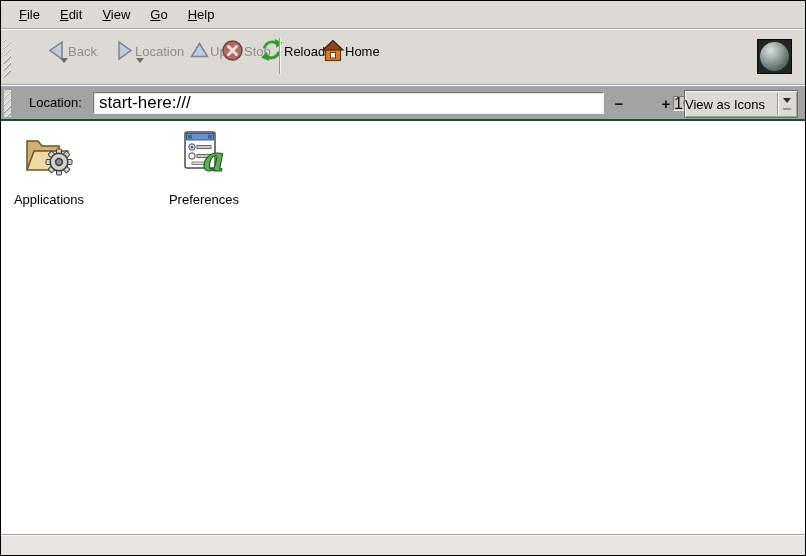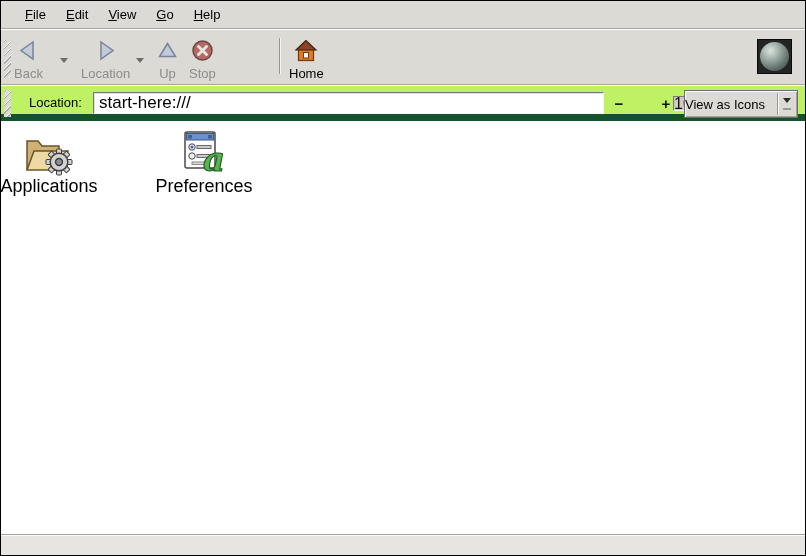--- a/index.html
+++ b/index.html
@@ -6,39 +6,39 @@
   body { font-family:"Liberation Sans", sans-serif; background:#fff; }
   .window {
     position:relative; width:806px; height:556px;
     border:1px solid #000; background:#fff; overflow:hidden;
     font-family:"Liberation Sans", sans-serif;
   }
   
   .menubar {
     position:absolute; top:0; left:0; right:0; height:28px;
     background:#dcdad5; border-bottom:1px solid #a5a29d;
-    display:flex; align-items:flex-start; padding-left:14px;
+    display:flex; align-items:flex-start; padding-left:8px;
   }
   .menu-item {
     padding:0 10px; font-size:13px; color:#000; height:100%;
     display:flex; align-items:center; cursor:default;
   }
   .mnemonic { text-decoration:underline; }
   
   .toolbar {
     position:absolute; top:29px; left:0; right:0; height:55px;
     background:#dcdad5; border-bottom:1px solid #a5a29d;
   }
   .drag-handle {
     position:absolute; left:3px; top:10px; width:7px; height:38px;
     background:repeating-linear-gradient(135deg,#f7f6f4 0 1px,#aca9a4 1px 2px,#dcdad5 2px 5px);
   }
   .tool-btn {
-    position:absolute; top:6px; display:flex; flex-direction:column;
-    align-items:center; cursor:default;
+    position:absolute; top:6px; display:flex; flex-direction:row;
+    align-items:center; cursor:default;margin-left:32px;
   }
   .icon-slot { height:28px; display:flex; align-items:center; justify-content:center; }
   .tool-label { font-size:13px; color:#000; margin-top:2px; white-space:nowrap; }
   .tool-btn.disabled .tool-label { color:#8e8c88; }
   .chev-btn { position:absolute; top:24px; width:14px; height:12px;
     display:flex; align-items:center; justify-content:center; }
   .chevron-down { width:0; height:0; border:4px solid transparent;
     border-top:5px solid #6e6c68; margin-top:4px; }
   .tool-sep { position:absolute; left:278px; top:8px; width:1px; height:36px;
     background:#9a978f; box-shadow:1px 0 0 #f5f4f2; }
@@ -47,21 +47,21 @@
     background:#242424; border:1px solid #0a0a0a;
     display:flex; align-items:center; justify-content:center;
   }
   .sphere {
     width:29px; height:29px; border-radius:50%;
     background:radial-gradient(circle at 36% 30%, #dde4e0 0%, #a4b2ac 30%, #5d6d68 68%, #36423e 100%);
   }
   
   .locationbar {
     position:absolute; top:85px; left:0; right:0; height:35px;
-    background:#bef264; border-bottom:7px solid #14532d;
+    background:#a3a3a3; border-bottom:2px solid #14532d;
   }
   .locationbar .drag-handle { top:4px; height:27px; }
   .loc-label { position:absolute; left:28px; top:9px; font-size:13px; color:#000; }
   .loc-input {
     position:absolute; left:92px; top:6px; width:511px; height:22px;
     border:1px solid #77756f; border-right-color:#f7f6f4; border-bottom-color:#f7f6f4;
     background:#fff; font-size:17px; font-family:"Liberation Sans",sans-serif;
     padding:0 5px; outline:none; box-shadow:inset 1px 1px 0 rgba(0,0,0,.12);
   }
   .zoom-out-btn, .zoom-in-btn {
@@ -89,21 +89,21 @@
     display:flex; flex-direction:column; align-items:center; justify-content:center;
   }
   .arrow-down-sm { width:0; height:0; border:4px solid transparent; border-top:5px solid #2b2b2b; }
   .arrow-dash { width:8px; height:2px; background:#9b9994; margin-top:1px; }
   
   .content { position:absolute; top:120px; left:0; right:0; bottom:21px; background:#fff; }
   .desktop-item {
     position:absolute; top:8px; width:96px; display:flex;
     flex-direction:column; align-items:center; cursor:default;
   }
-  .desktop-item .item-label { margin-top:0; font-size:18px; color:#000; white-space:nowrap; }
+  .desktop-item .item-label { margin-top:16px; font-size:13px; color:#000; white-space:nowrap; }
   .icon-48 { height:47px; display:flex; align-items:flex-end; justify-content:center; }
   
   .statusbar {
     position:absolute; left:0; right:0; bottom:0; height:21px;
     background:#e7e5e1; border-top:1px solid #a5a29d;
     box-shadow:inset 0 1px 0 #fbfaf8; font-size:12px; color:#333;
     display:flex; align-items:center; padding-left:6px;
   }
 </style>
 </head>
@@ -168,20 +168,32 @@
     <div class="tool-btn disabled" style="left:188px;justify-content:space-between;">
       <span class="icon-slot">
         <svg width="23" height="23" viewBox="0 0 23 23">
           <circle cx="11.5" cy="11.5" r="9.5" fill="#b26a64" stroke="#6e4440" stroke-width="1.5"></circle>
           <path d="M7.5,7.5 L15.5,15.5 M15.5,7.5 L7.5,15.5" stroke="#e9e1e0" stroke-width="3" stroke-linecap="round"></path>
         </svg>
       </span>
       <span class="tool-label">Stop</span>
     </div>
 
+    <div class="tool-btn" style="left:226px;">
+      <span class="icon-slot">
+        <svg width="25" height="24" viewBox="0 0 25 24">
+          <path d="M5.5,10.5 A8,8 0 0 1 19,6.5" fill="none" stroke="#2f9e2f" stroke-width="3.2"></path>
+          <polygon points="15.5,1 23.5,4.5 17.5,10" fill="#2f9e2f"></polygon>
+          <path d="M20,13.5 A8,8 0 0 1 6.5,17.5" fill="none" stroke="#2f9e2f" stroke-width="3.2"></path>
+          <polygon points="10,23 2,19.5 8,14" fill="#2f9e2f"></polygon>
+          <path d="M6.8,9.5 A6.5,6.5 0 0 1 17,6.8" fill="none" stroke="#8fd88f" stroke-width="1"></path>
+        </svg>
+      </span>
+      <span class="tool-label">Reload</span>
+    </div>
 
     <div class="tool-sep"></div>
 
     <div class="tool-btn" style="left:288px;text-align:right;">
       <span class="icon-slot">
         <svg width="24" height="23" viewBox="0 0 24 23">
           <rect x="4.5" y="10.5" width="15" height="11" fill="#e07b22" stroke="#6e3a10" stroke-width="1.2"></rect>
           <polygon points="12,1.5 2,11 22,11" fill="#8a4526" stroke="#44200c" stroke-width="1.2"></polygon>
           <rect x="9.5" y="13.5" width="5" height="5.5" fill="#fff" stroke="#6e3a10"></rect>
         </svg>

